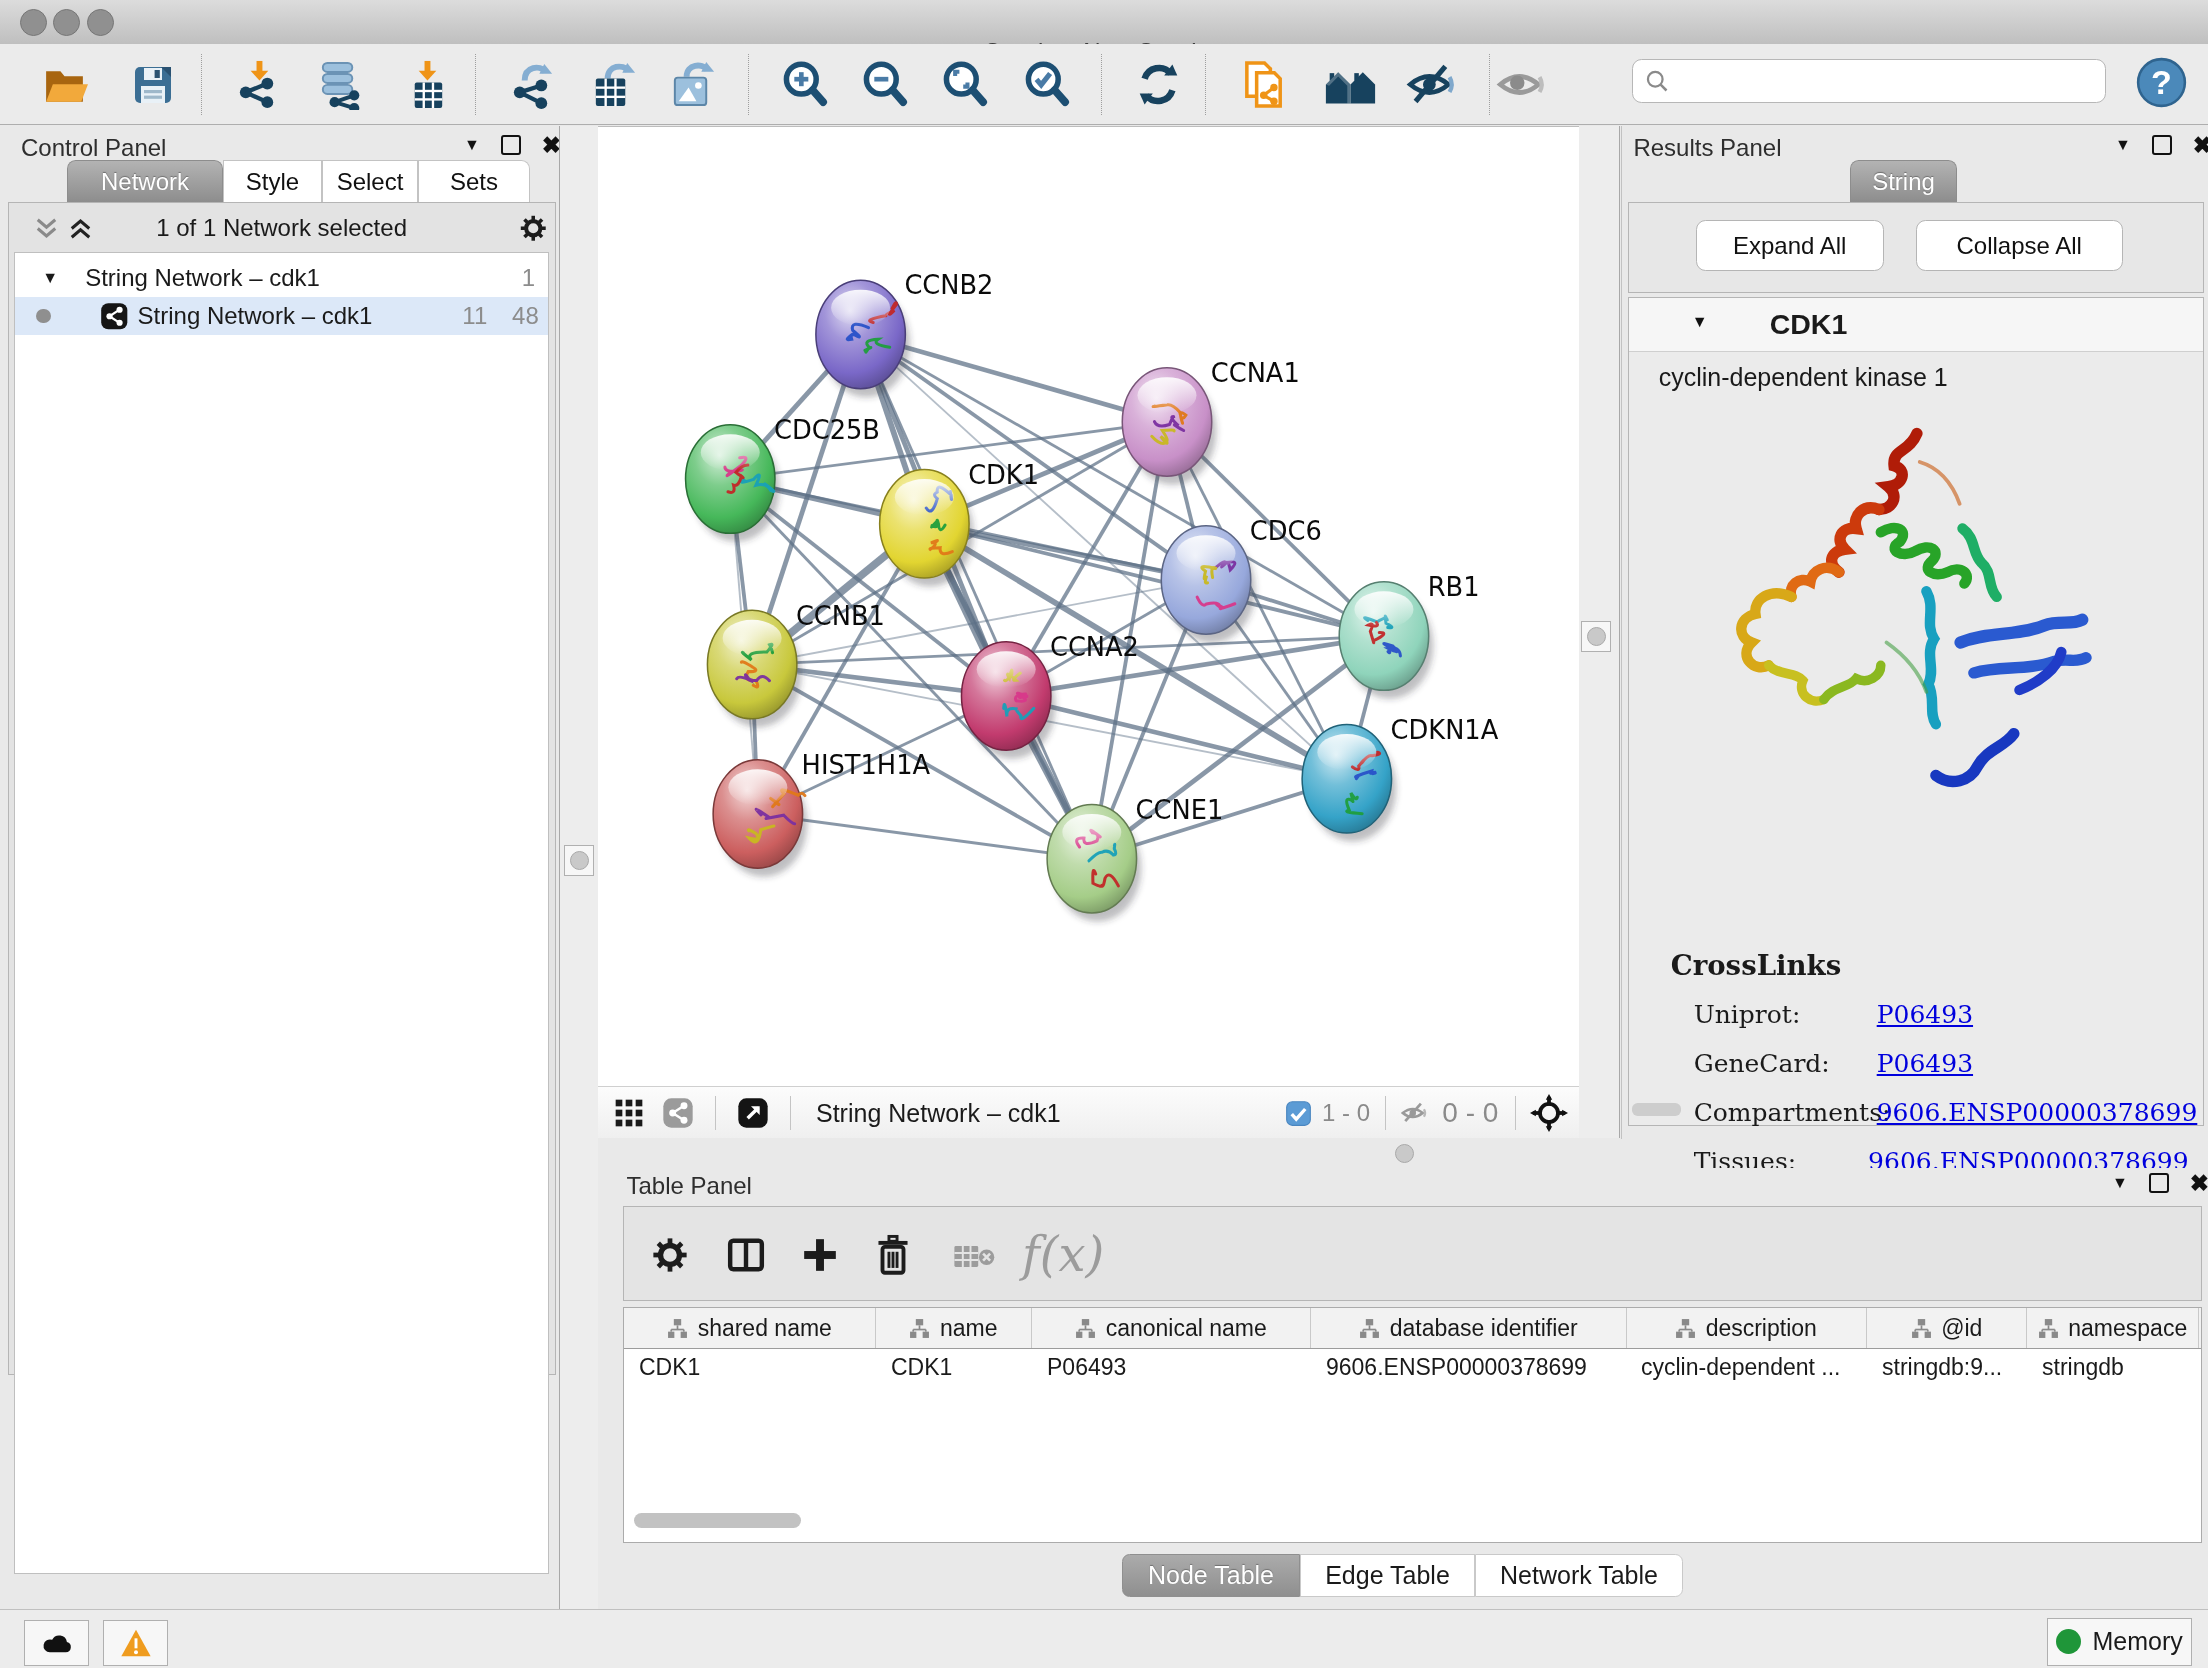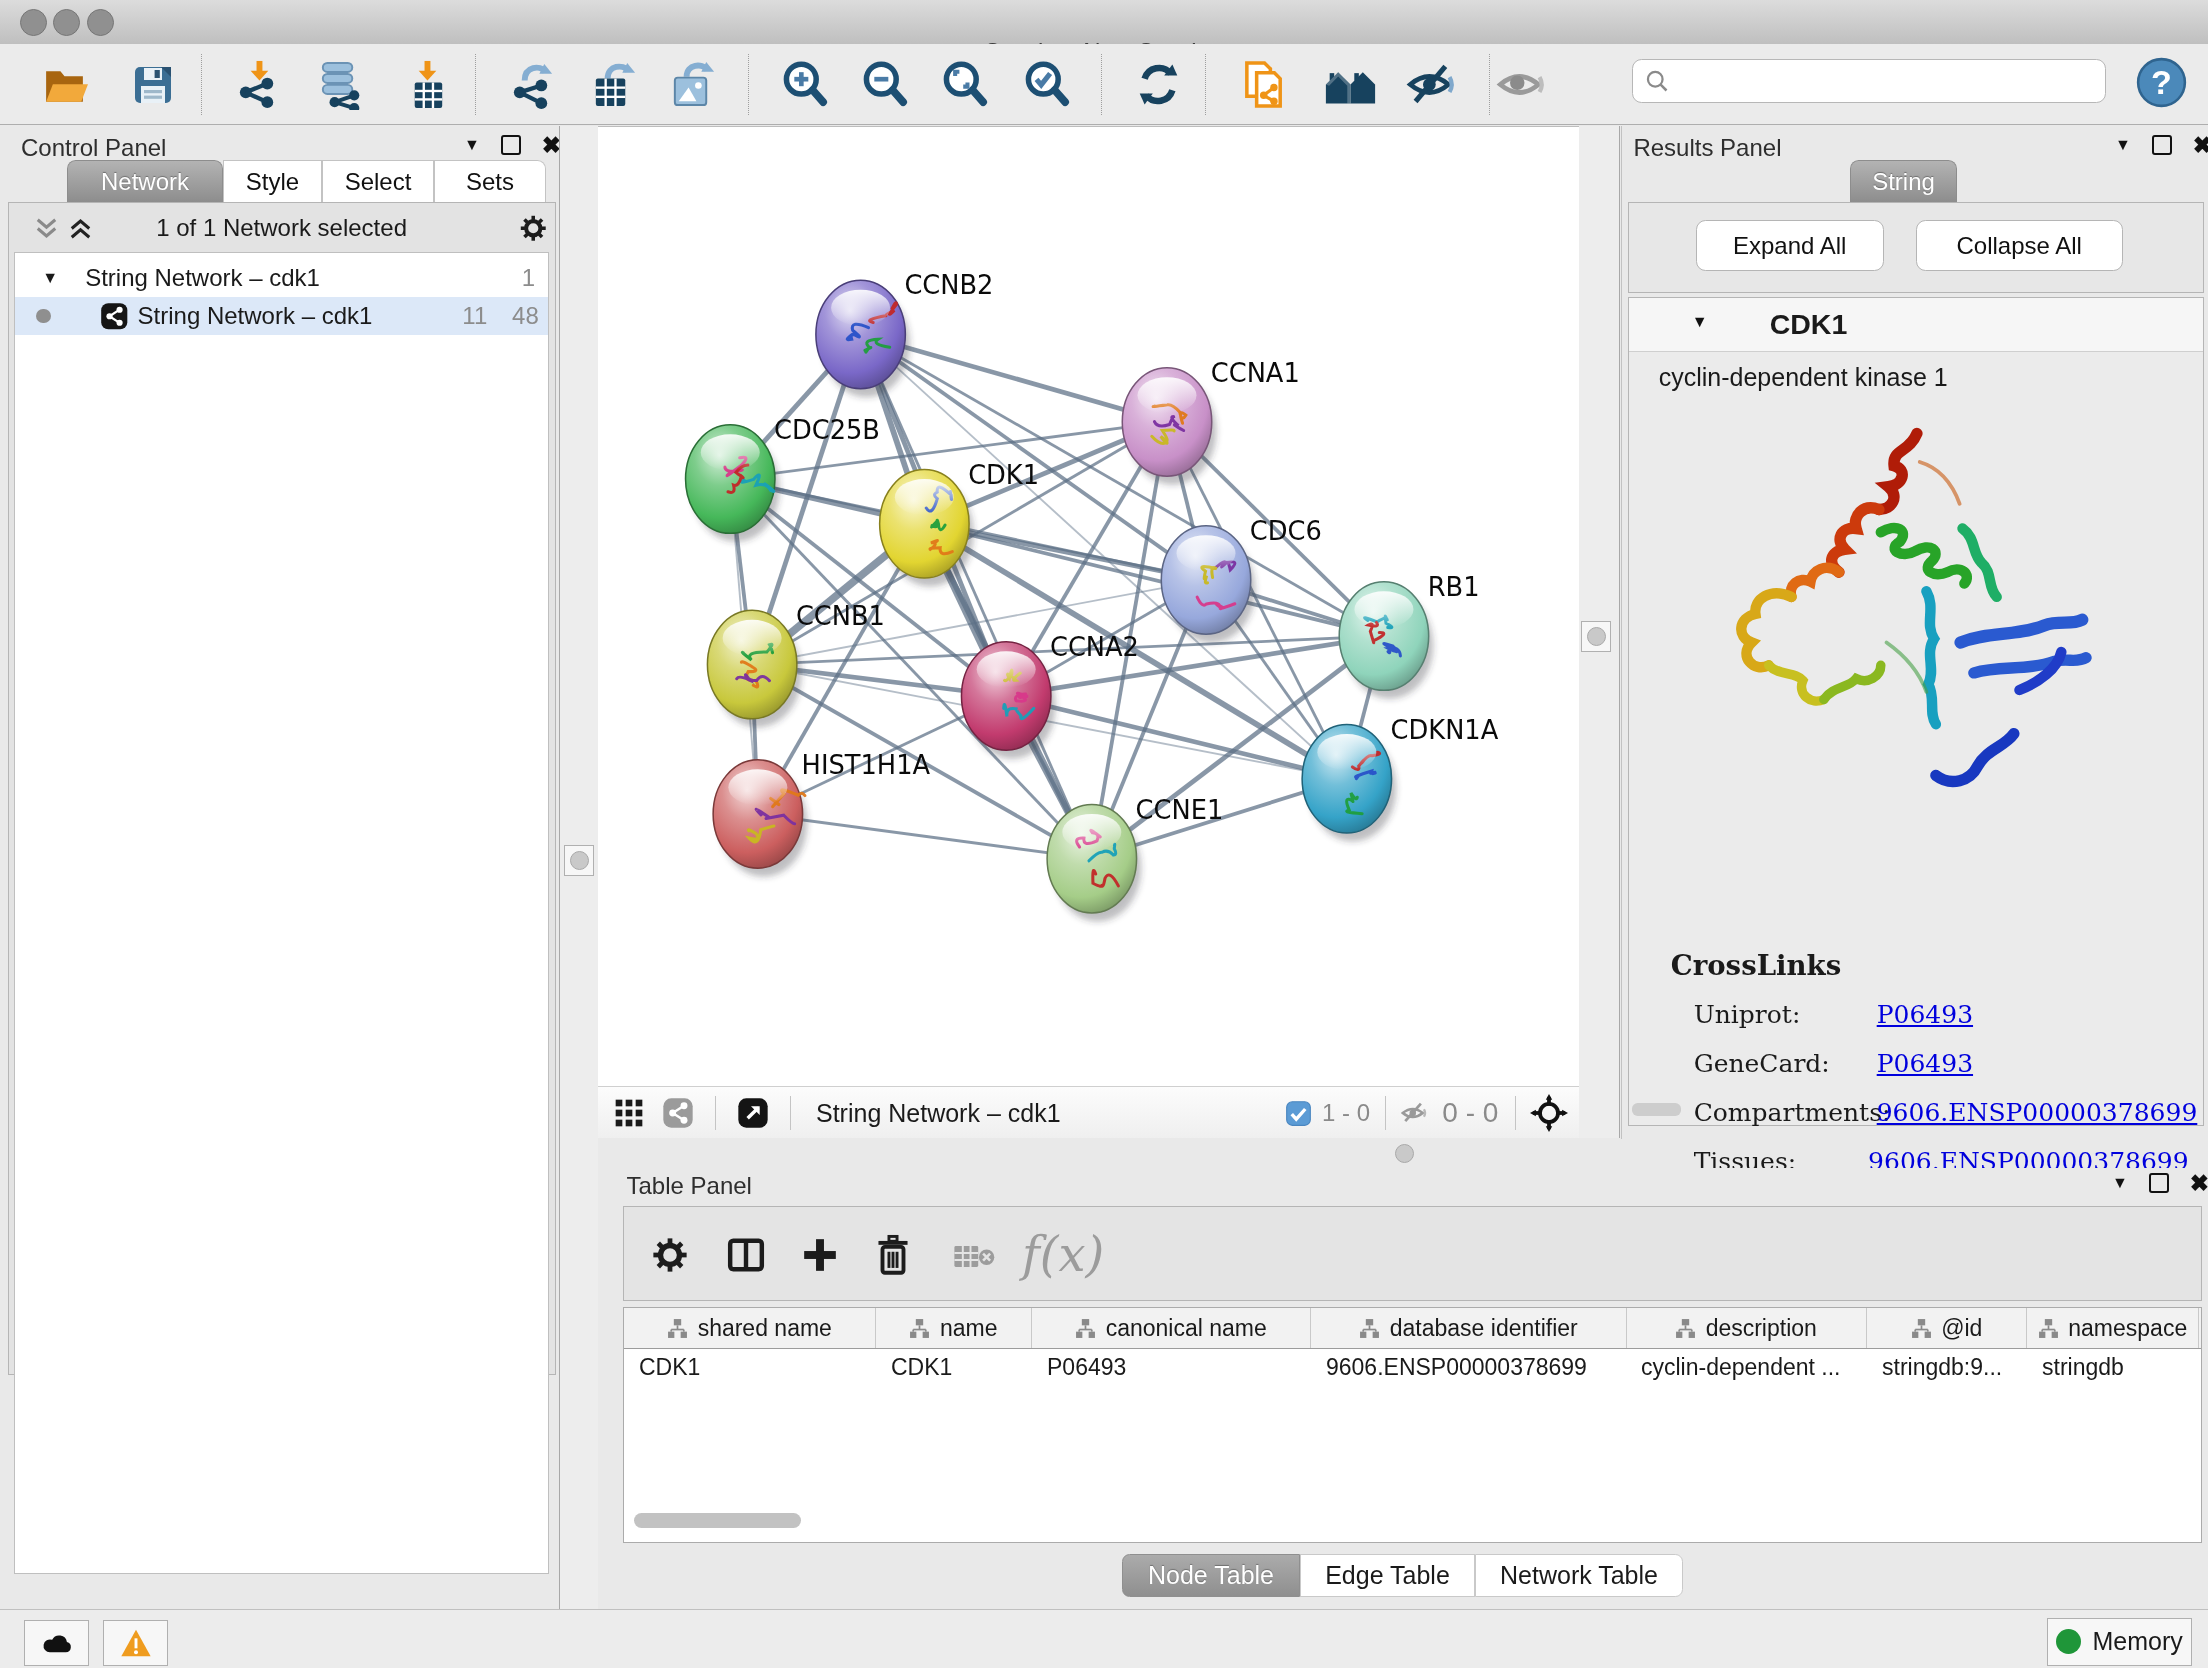--- a/index.html
+++ b/index.html
@@ -252,21 +252,21 @@
   <div class="abs" style="left:0;top:126px;width:559px;height:1484px;background:#e9e9e9;">
     <div class="abs ptitle" style="left:21px;top:7.6px;">Control Panel</div>
     <div class="abs pctl" style="left:464px;top:7.6px;">
       <span class="tri">▼</span>
       <span class="sqico"></span>
       <span class="xico">✖</span>
     </div>
     <div class="abs" id="cp-tabs" style="left:67px;top:34px;height:42px;display:flex;">
         <div class="tab sel first" style="width: 156px;">Network</div>
         <div class="tab" style="width: 99px;">Style</div>
-        <div class="tab" style="width: 112px;">Select</div>
+        <div class="tab" style="width: 96px;">Select</div>
         <div class="tab last" style="width: 112px;">Sets</div>
       </div>
     <div class="abs panelbox" style="left:7.6px;top:76px;width:548px;height:1173px;">
       <div class="abs" style="left:0;top:0;width:100%;height:49px;display:flex;align-items:center;">
         <svg class="abs" style="left:25px;top:14.3px;" width="25" height="23" viewBox="0 0 20 18">
           <path d="M3,2 l7,6 l7,-6 M3,9 l7,6 l7,-6" fill="none" stroke="#8a8a8a" stroke-width="2.4"></path>
         </svg>
         <svg class="abs" style="left:59px;top:14.3px;" width="25" height="23" viewBox="0 0 20 18">
           <path d="M3,16 l7,-6 l7,6 M3,9 l7,-6 l7,6" fill="none" stroke="#222" stroke-width="2.4"></path>
         </svg>

